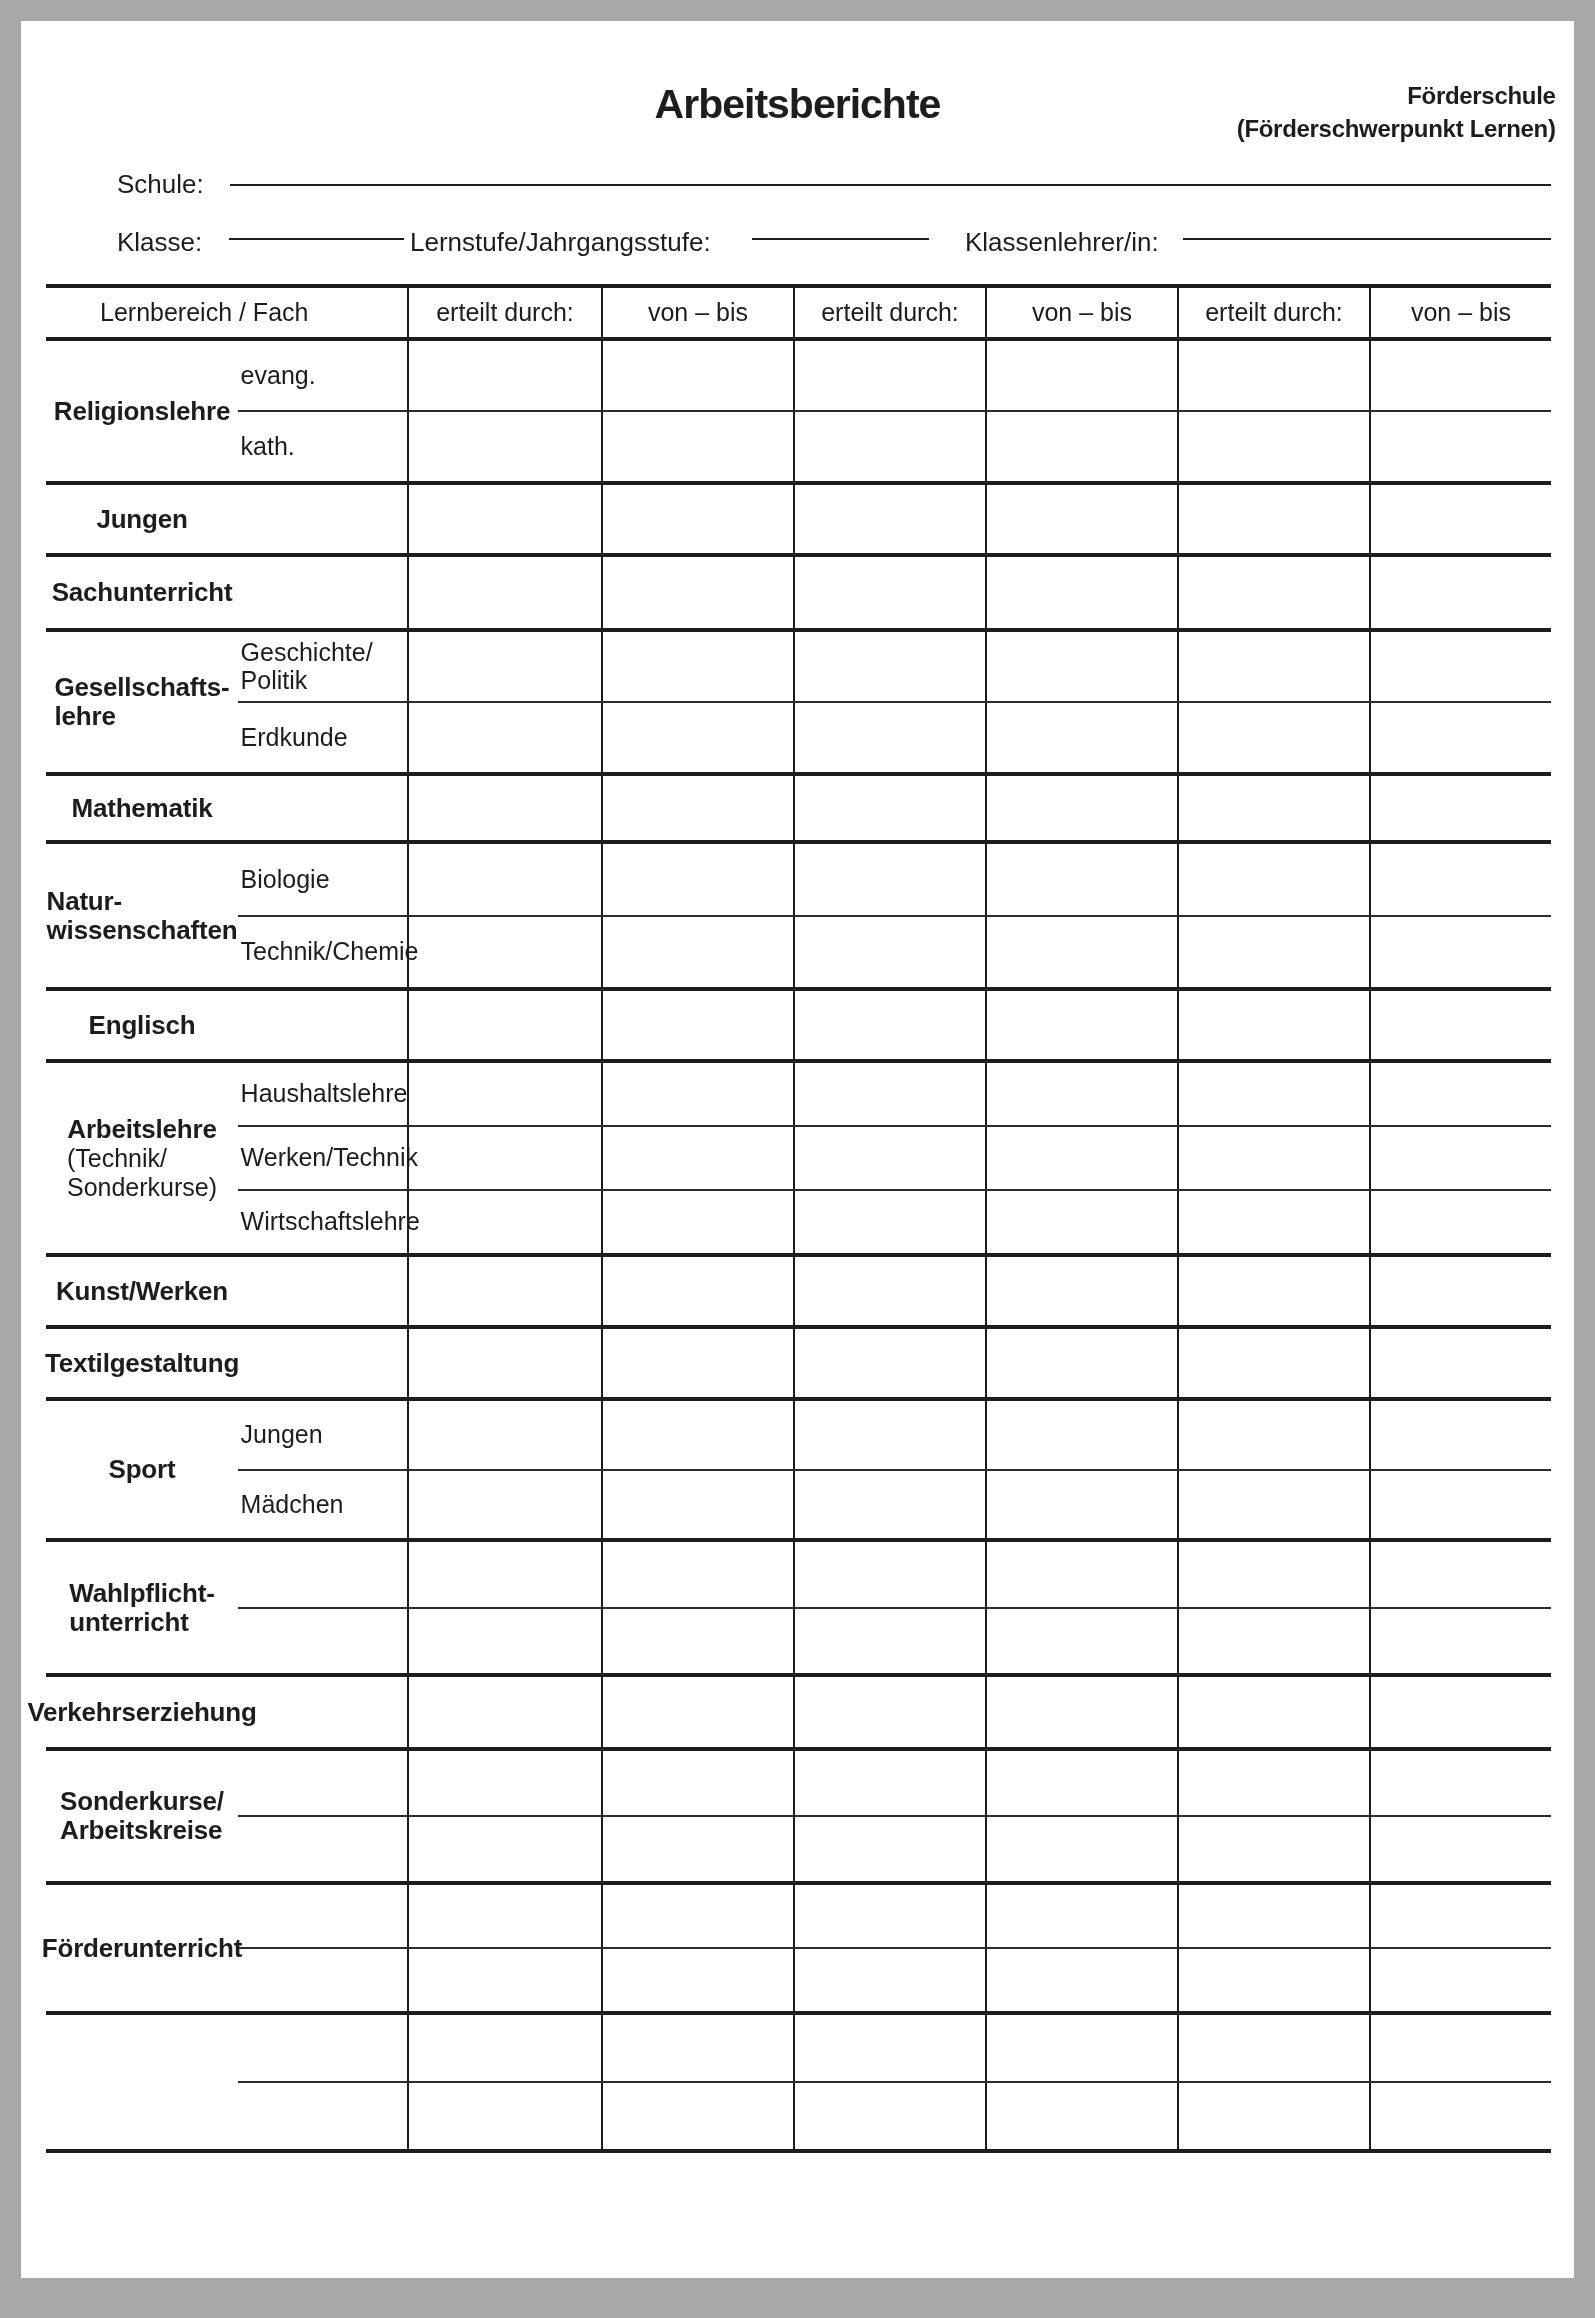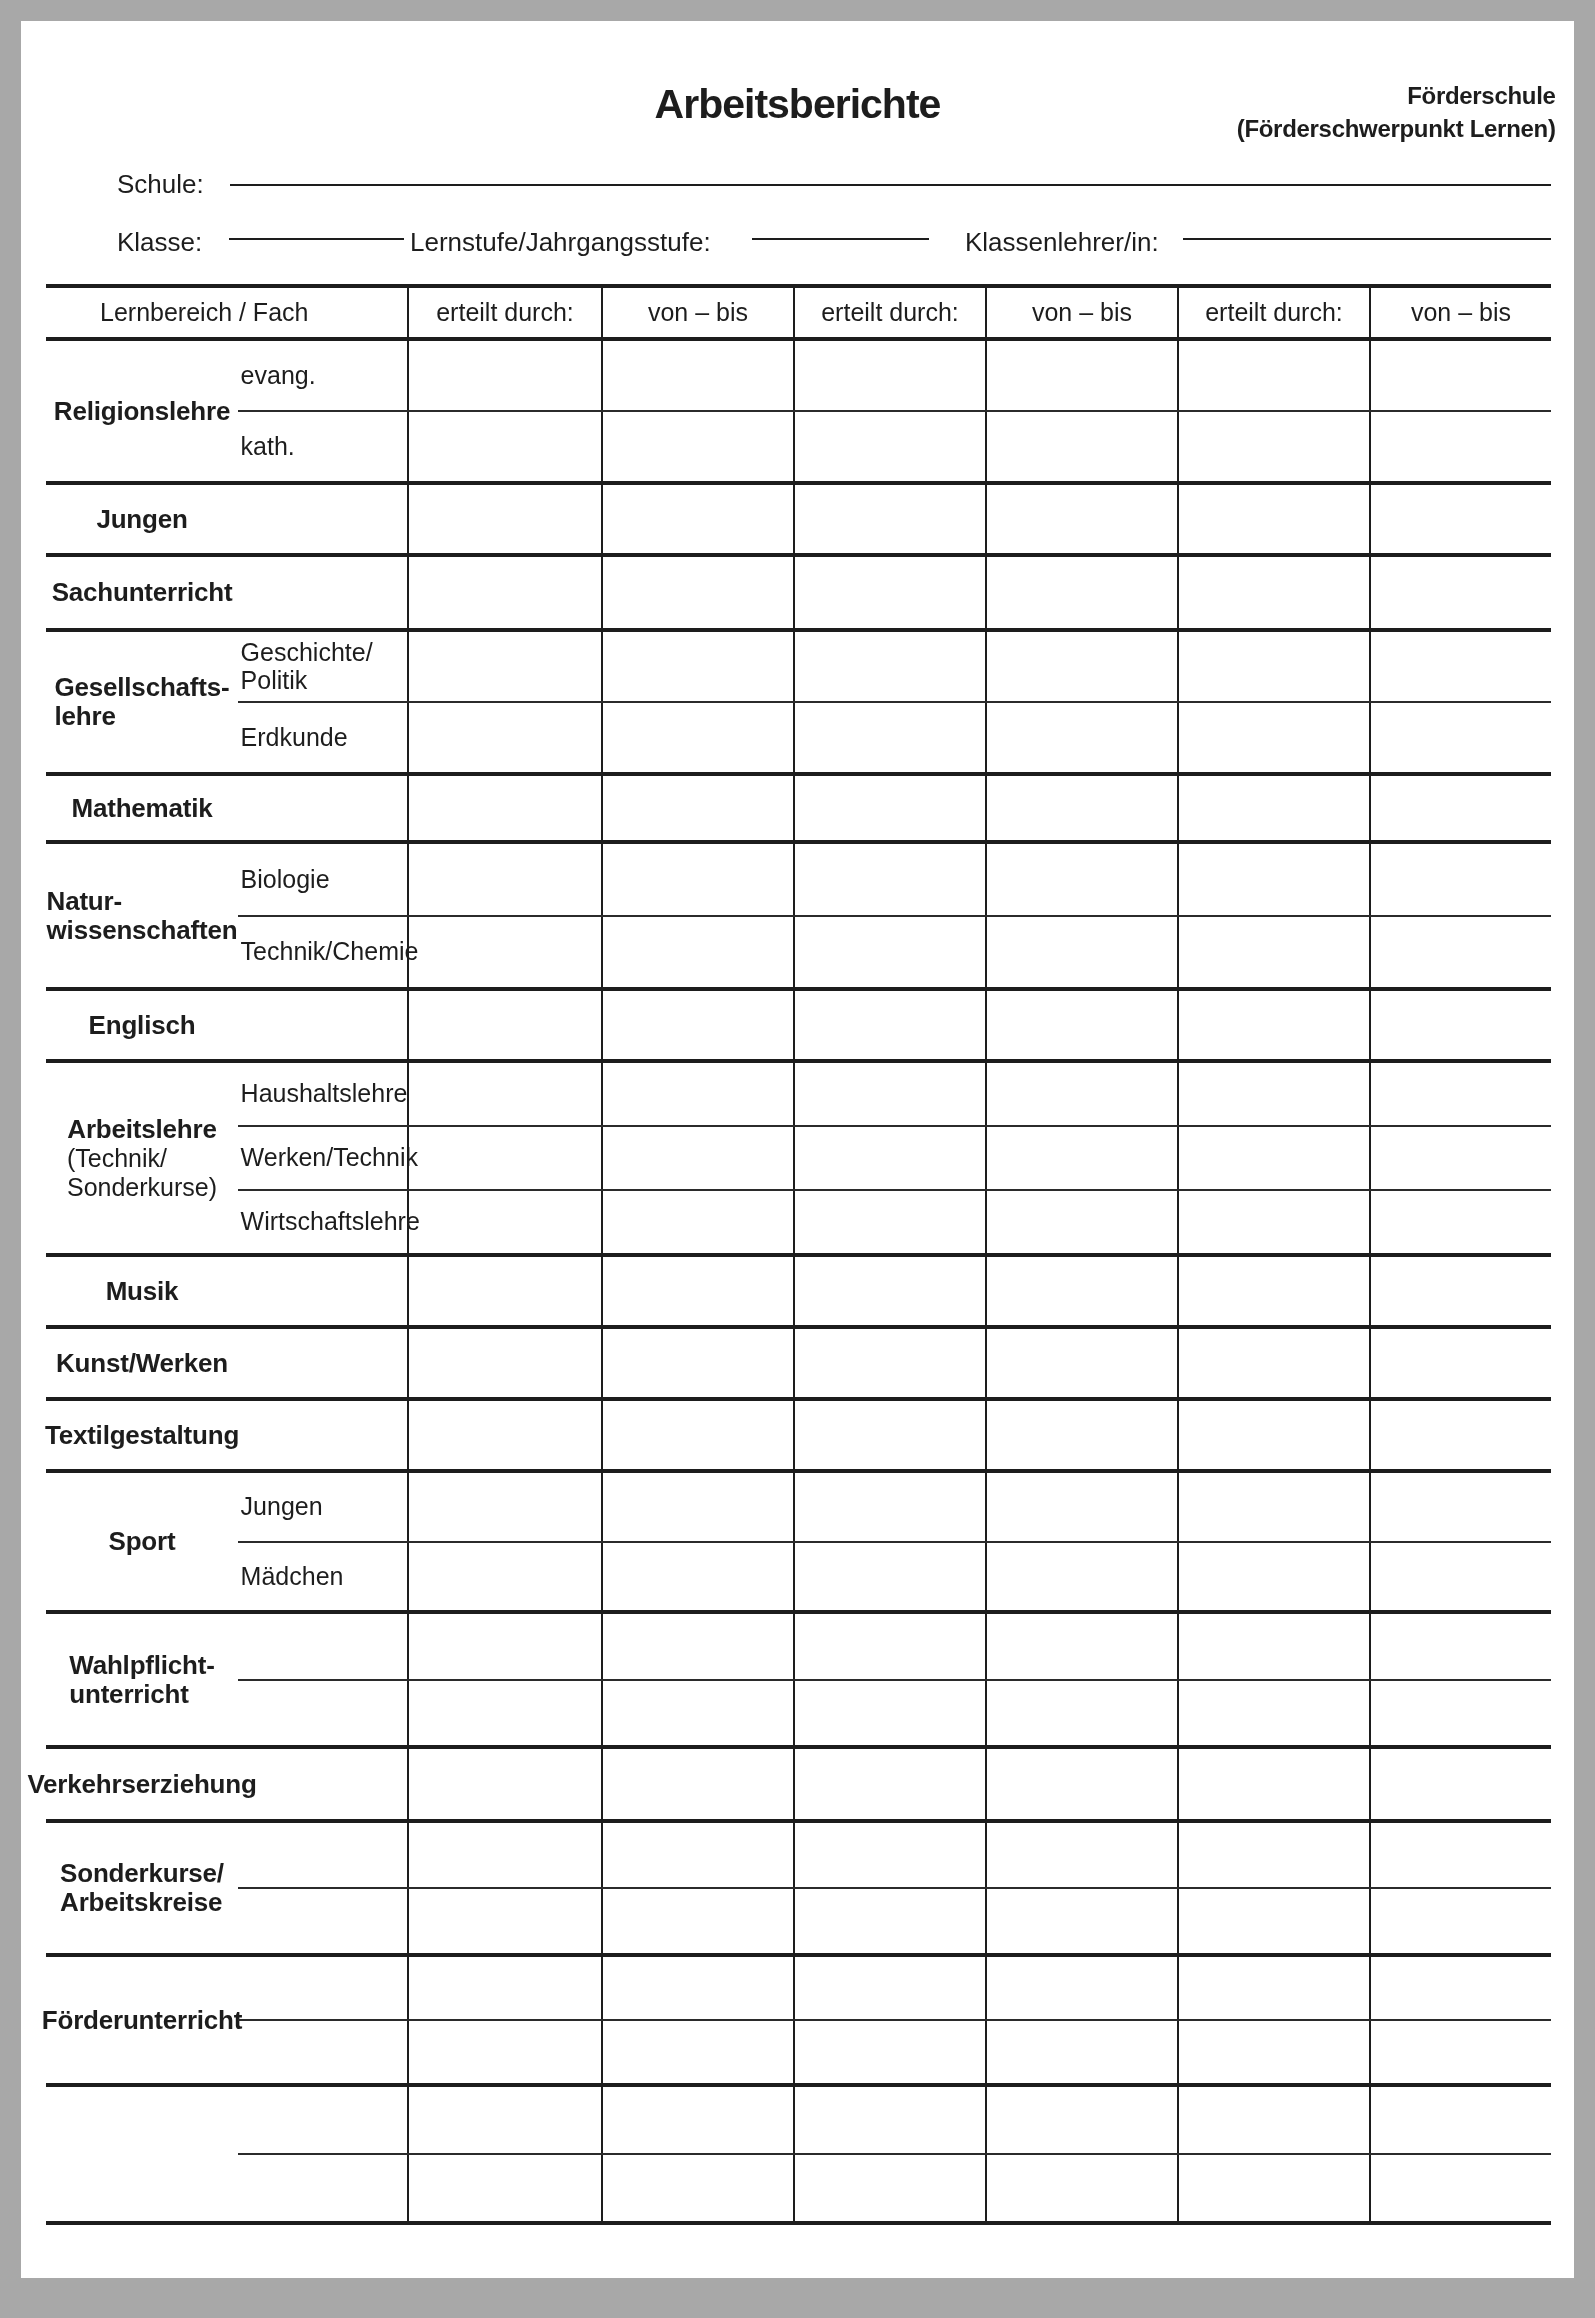--- a/index.html
+++ b/index.html
@@ -307,36 +307,20 @@
             <div class="cell" style="width: 192px; flex: 0 0 192px;"></div>
             <div class="cell" style="width: 192px; flex: 0 0 192px;"></div>
             <div class="cell" style="width: 192px; flex: 0 0 192px;"></div>
             <div class="cell" style="width: 192px; flex: 0 0 192px;"></div>
             <div class="cell" style="width: 182px; flex: 0 0 182px;"></div>
           </div>
         </div>
       </div>
       <div class="group">
         <div class="main-label">
-          <div class="glabel">Musik</div>
-        </div>
-        <div class="subarea">
-          <div class="subrow" style="height: 68px;">
-            <div class="sublabel"></div>
-            <div class="cell" style="width: 194px; flex: 0 0 194px;"></div>
-            <div class="cell" style="width: 192px; flex: 0 0 192px;"></div>
-            <div class="cell" style="width: 192px; flex: 0 0 192px;"></div>
-            <div class="cell" style="width: 192px; flex: 0 0 192px;"></div>
-            <div class="cell" style="width: 192px; flex: 0 0 192px;"></div>
-            <div class="cell" style="width: 182px; flex: 0 0 182px;"></div>
-          </div>
-        </div>
-      </div>
-      <div class="group">
-        <div class="main-label">
           <div class="glabel">Kunst/Werken</div>
         </div>
         <div class="subarea">
           <div class="subrow" style="height: 68px;">
             <div class="sublabel"></div>
             <div class="cell" style="width: 194px; flex: 0 0 194px;"></div>
             <div class="cell" style="width: 192px; flex: 0 0 192px;"></div>
             <div class="cell" style="width: 192px; flex: 0 0 192px;"></div>
             <div class="cell" style="width: 192px; flex: 0 0 192px;"></div>
             <div class="cell" style="width: 192px; flex: 0 0 192px;"></div>

